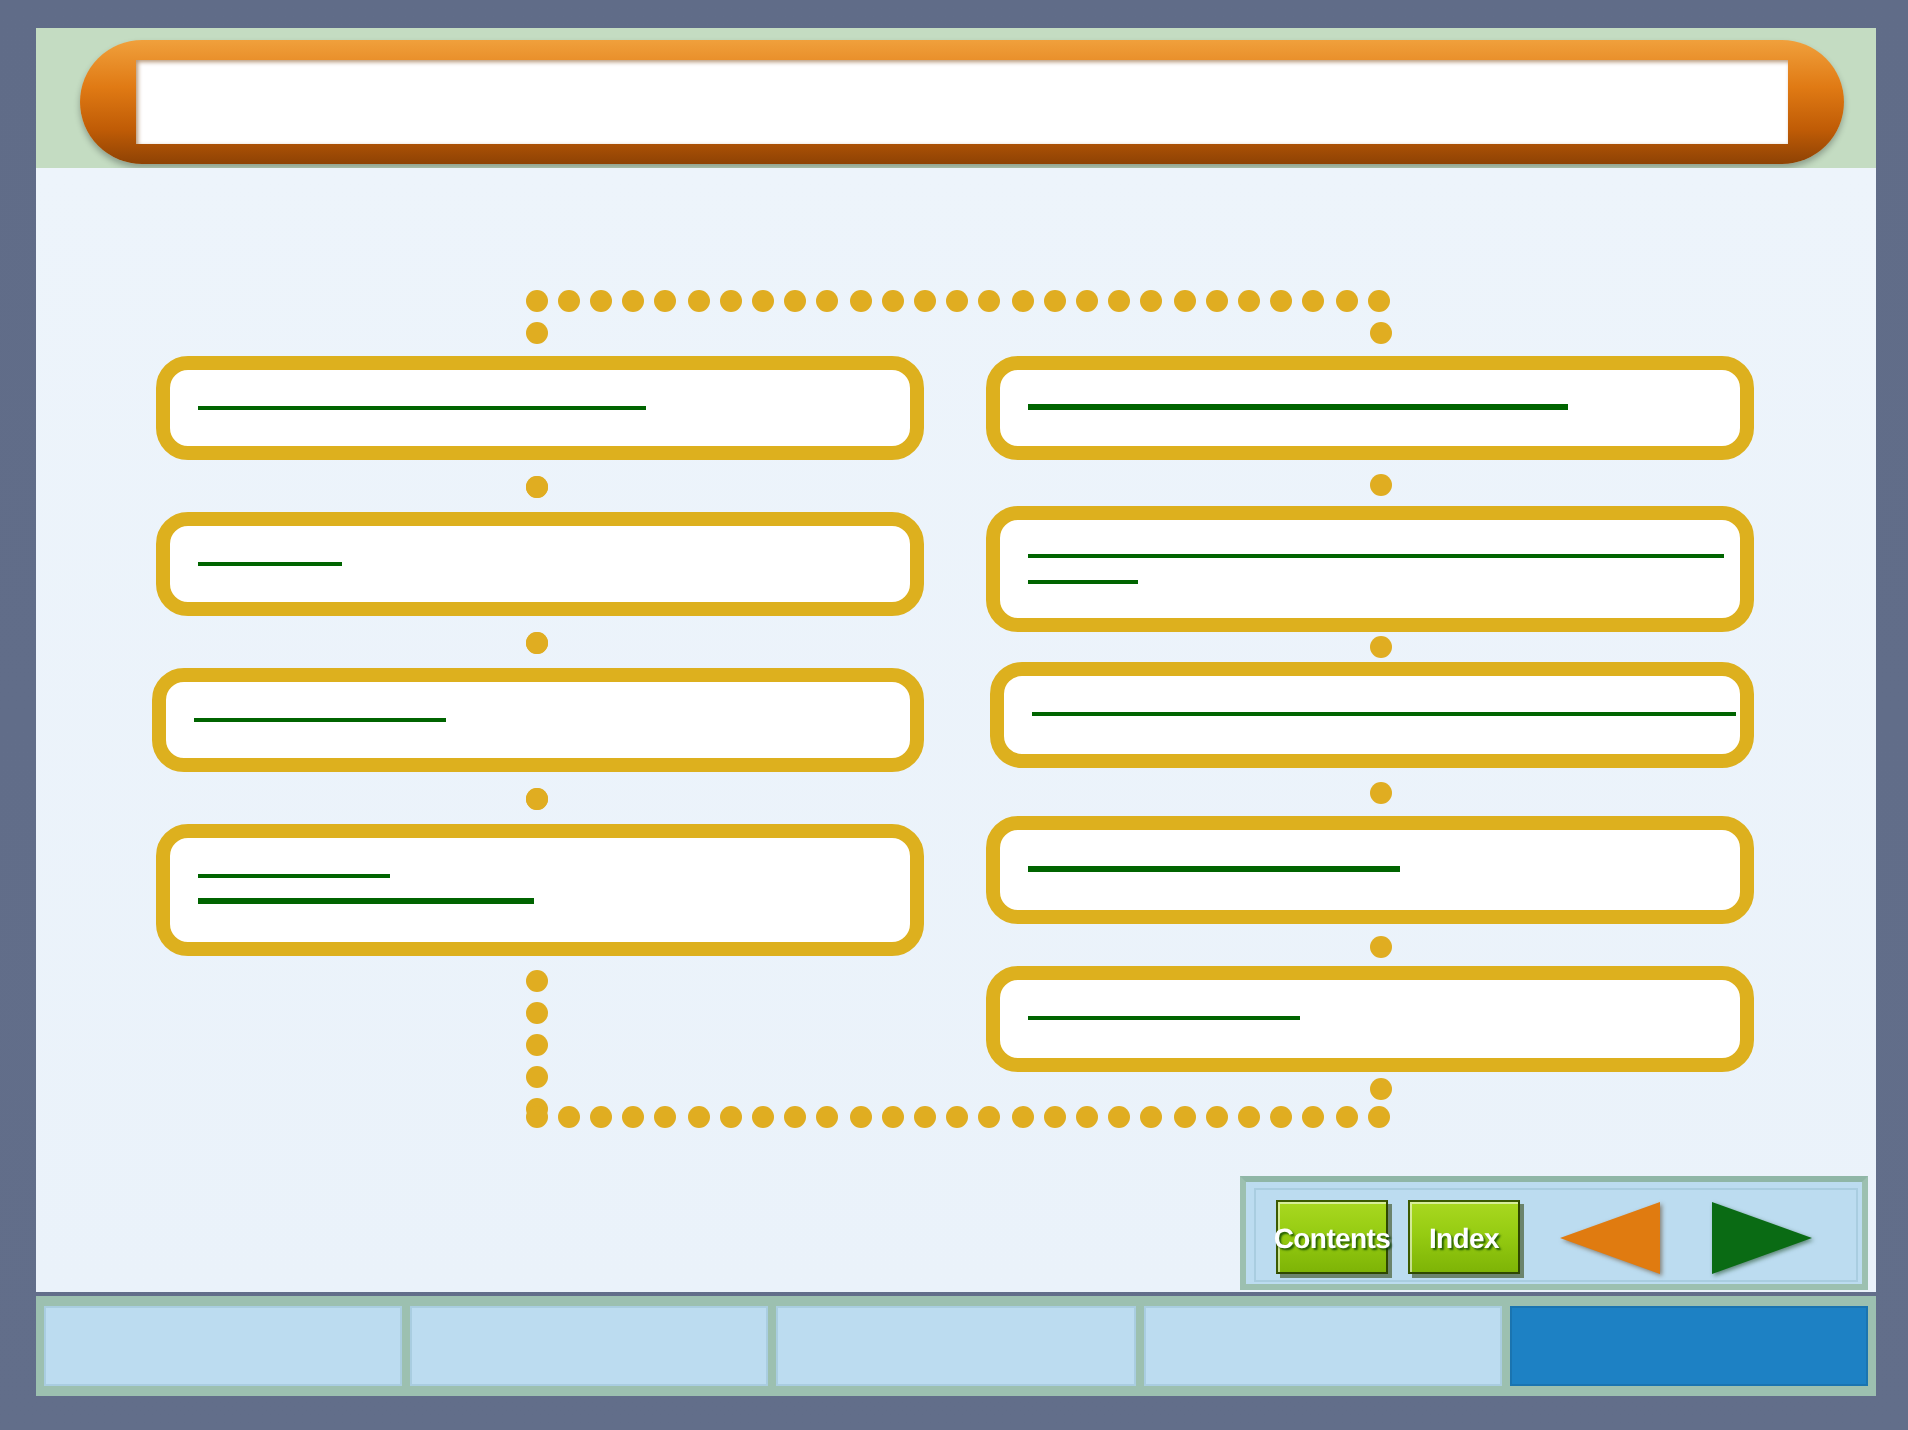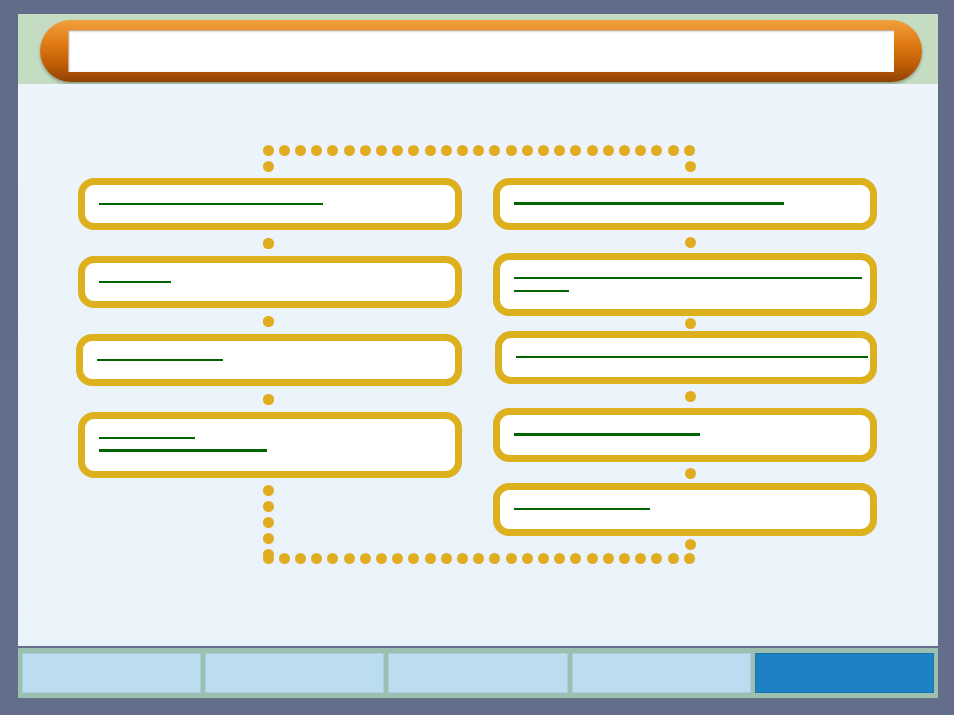--- a/index.html
+++ b/index.html
@@ -371,20 +371,32 @@
           <div class="lines">
             <div class="linkline">
               <div class="txt"></div>
               <div class="rule" style="width: 136px;"></div>
             </div>
           </div>
         </div>
       </div>
   </div>
 
+  <div class="nav-panel">
+    <div class="nav-inner">
+      <div class="navbtn contents">
+        <span>Contents</span>
+      </div>
+      <div class="navbtn index">
+        <span>Index</span>
+      </div>
+      <div class="tri tri-prev"></div>
+      <div class="tri tri-next"></div>
+    </div>
+  </div>
 
   <div class="tabstrip" id="tabstrip">
       <div class="tab">
         <span></span>
       </div>
       <div class="tab">
         <span></span>
       </div>
       <div class="tab">
         <span></span>

